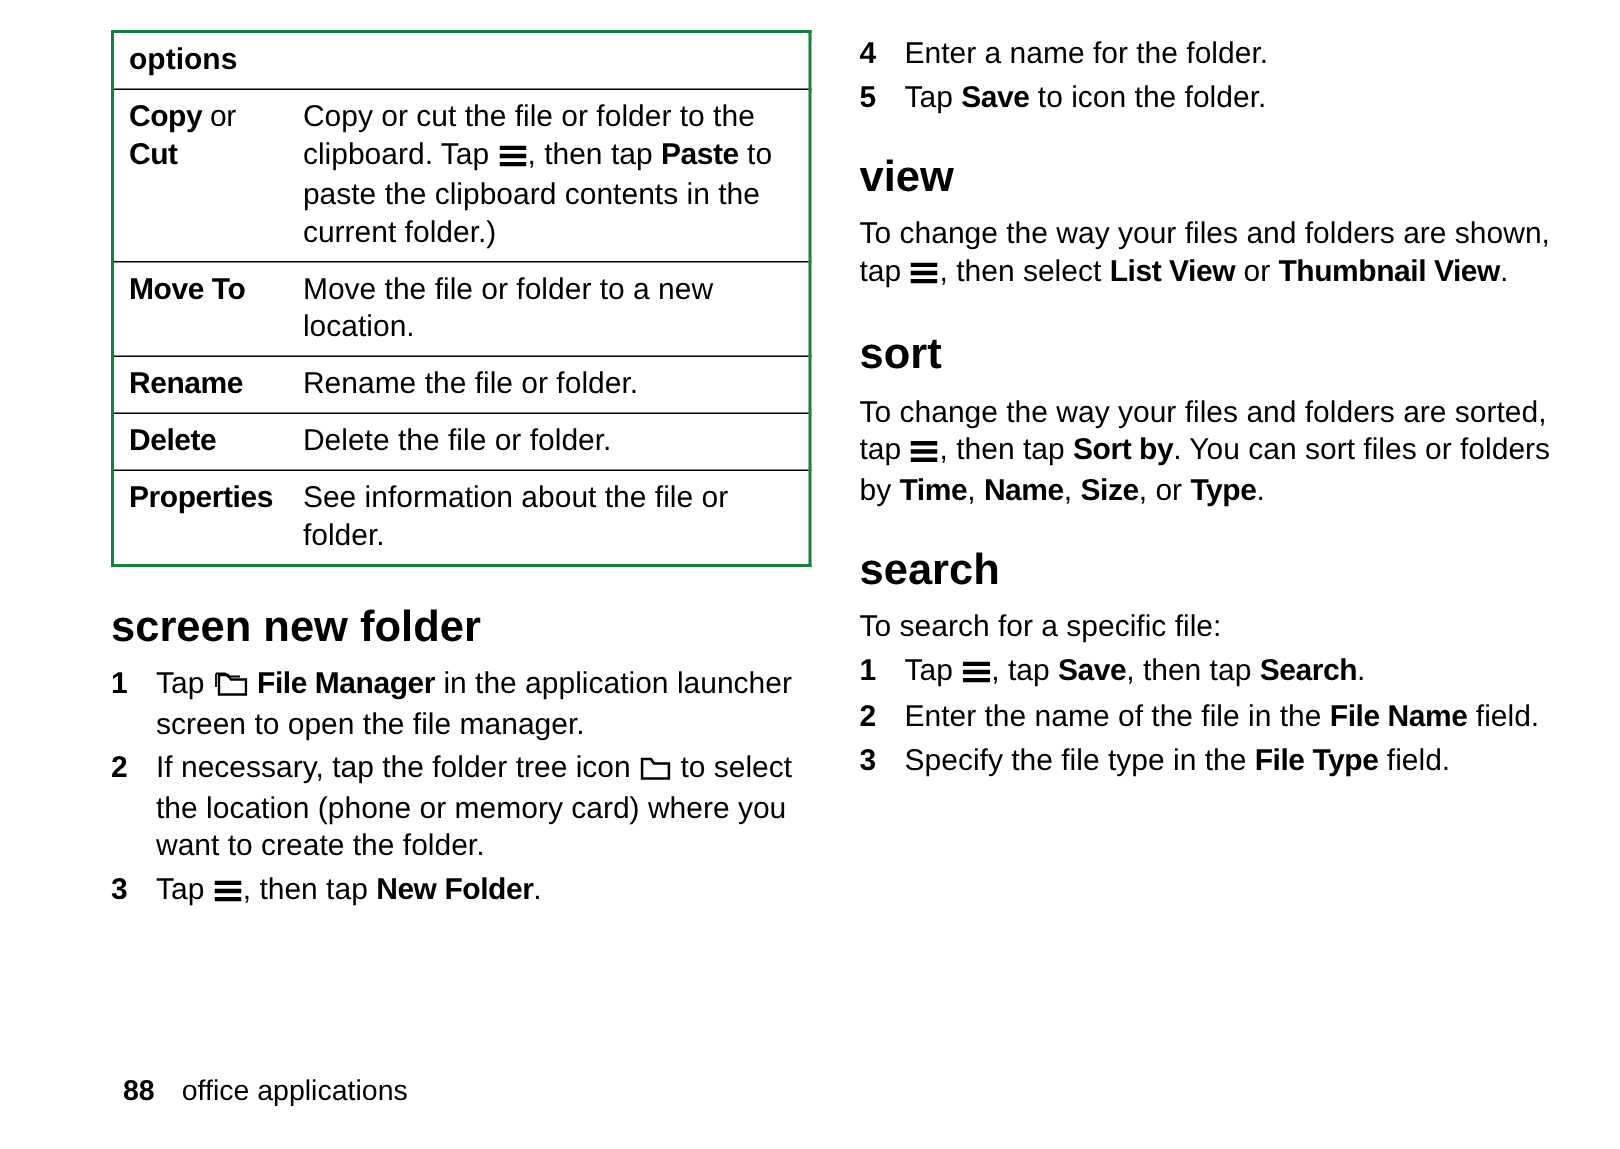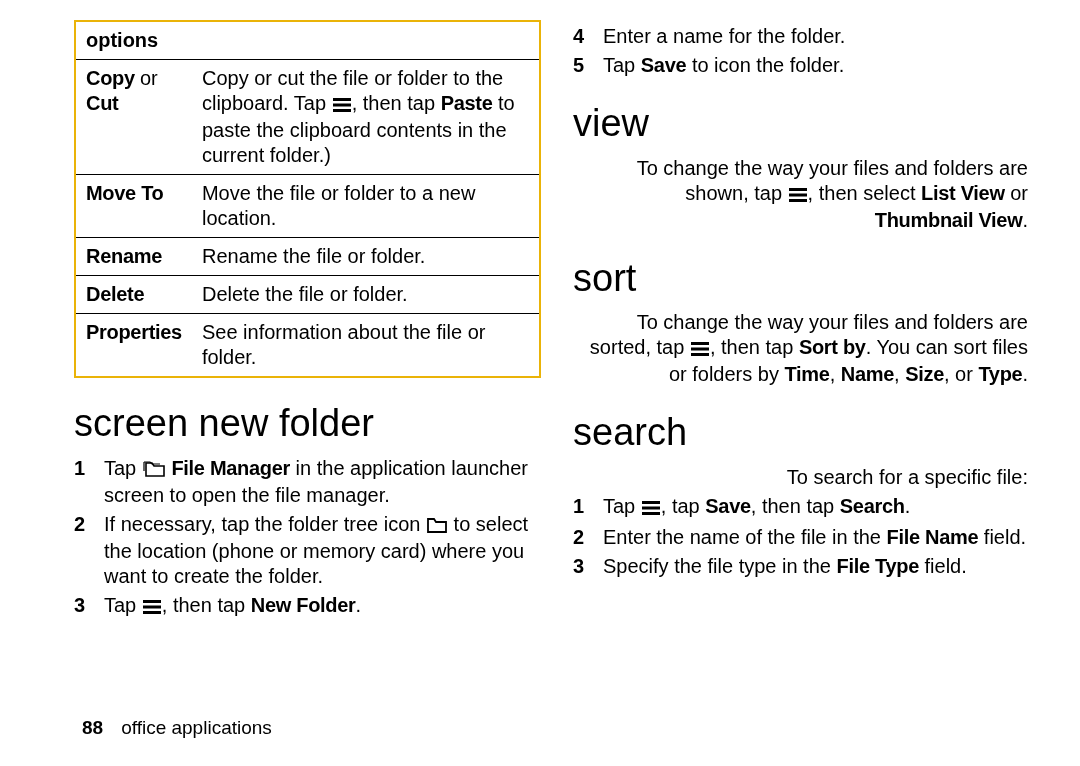--- a/index.html
+++ b/index.html
@@ -21,21 +21,21 @@
     padding: 20px 40px 10px 74px;
     box-sizing: border-box;
     width: 100%;
     height: calc(100% - 40px);
   }
   .col {
     flex: 1 1 0;
     min-width: 0;
   }
   .opt-table {
-    border: 2px solid #eab308;
+    border: 2px solid #15803d;
     border-collapse: collapse;
     width: 100%;
     font-size: 20px;
   }
   .opt-table th {
     text-align: left;
     font-family: Arial, sans-serif;
     font-weight: 700;
     padding: 6px 10px 6px 10px;
     border-bottom: 1px solid #000;
@@ -59,22 +59,22 @@
   }
   .opt-name .or-word { font-weight: 400; }
   .opt-desc { width: 77%; }
   .bold-cond {
     font-family: Arial, "Helvetica Neue", sans-serif;
     font-weight: 700;
     letter-spacing: -0.3px;
   }
   h2.section {
     font-family: "Helvetica Neue", Helvetica, Arial, sans-serif;
-    font-weight: 400;
-    font-size: 38px;
+    font-weight: 700;
+    font-size: 29px;
     margin: 22px 0 8px 0;
     letter-spacing: 0px;
   }
   ol.steps {
     list-style: none;
     padding: 0;
     margin: 0 0 4px 0;
     counter-reset: step;
   }
   ol.steps > li {
@@ -83,21 +83,21 @@
     margin: 4px 0;
     line-height: 1.25;
   }
   ol.steps > li::before {
     content: counter(step);
     font-family: Arial, sans-serif;
     font-weight: 700;
     min-width: 30px;
     flex: 0 0 30px;
   }
-  .para { margin: 4px 12px; text-align: right; }
+  .para { margin: 4px 0; }
   .menu-icon, .folder-icon, .fm-icon {
     display: inline-block;
     vertical-align: -2px;
     margin: 0 1px;
   }
   .menu-icon svg { width: 18px; height: 14px; }
   .folder-icon svg { width: 20px; height: 16px; }
   .fm-icon svg { width: 22px; height: 18px; }
   .footer {
     position: absolute;

